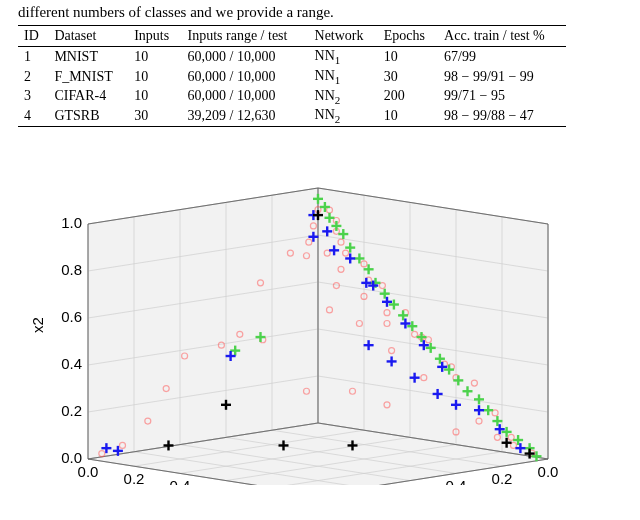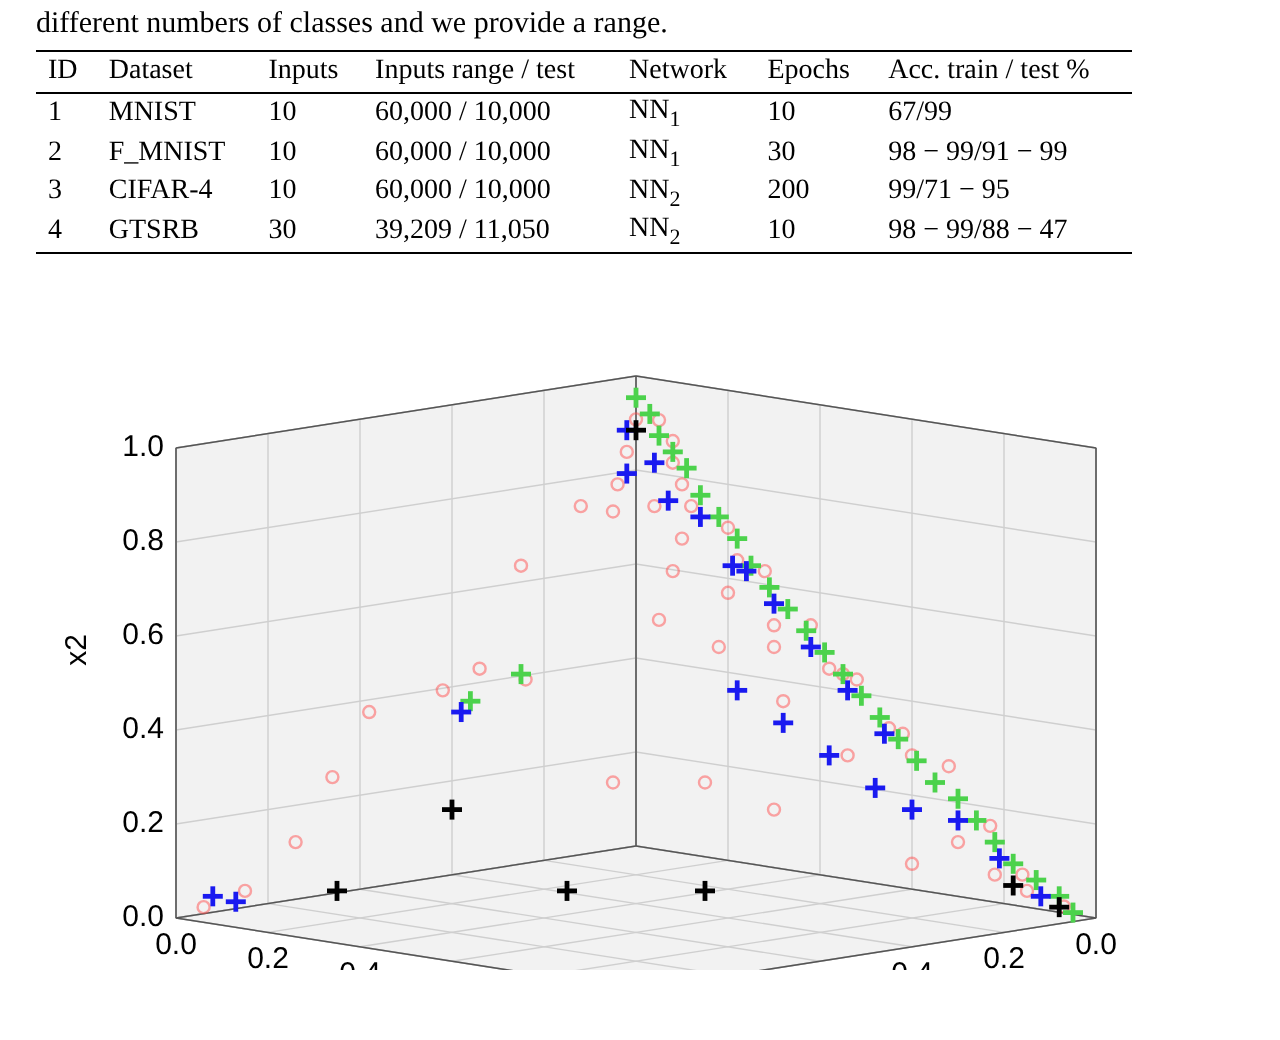--- a/index.html
+++ b/index.html
@@ -61,21 +61,21 @@
           <td>10</td>
           <td>60,000 / 10,000</td>
           <td>NN<span class="sub">2</span></td>
           <td>200</td>
           <td>99/71 − 95</td>
         </tr>
         <tr>
           <td>4</td>
           <td>GTSRB</td>
           <td>30</td>
-          <td>39,209 / 11,050</td>
+          <td>39,209 / 12,630</td>
           <td>NN<span class="sub">2</span></td>
           <td>10</td>
           <td>98 − 99/88 − 47</td>
         </tr>
       </tbody>
 </table>
 
 <div class="chart-wrap">
 <svg id="svg3d" width="600" height="340" viewBox="0 0 600 340">
         <polygon points="300,278 300,43 70,79 70,314" class="panel"></polygon>

